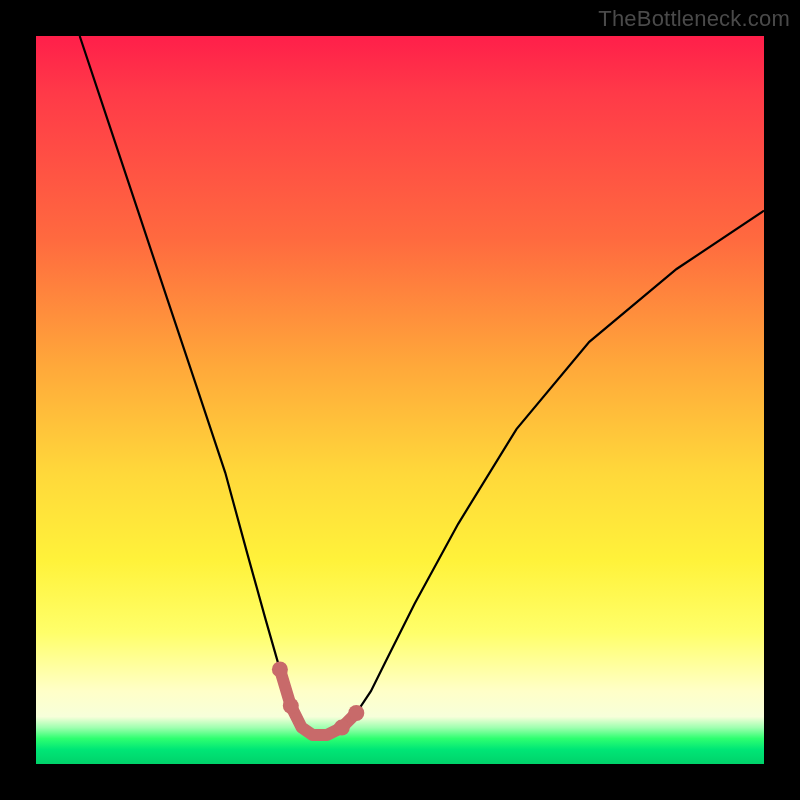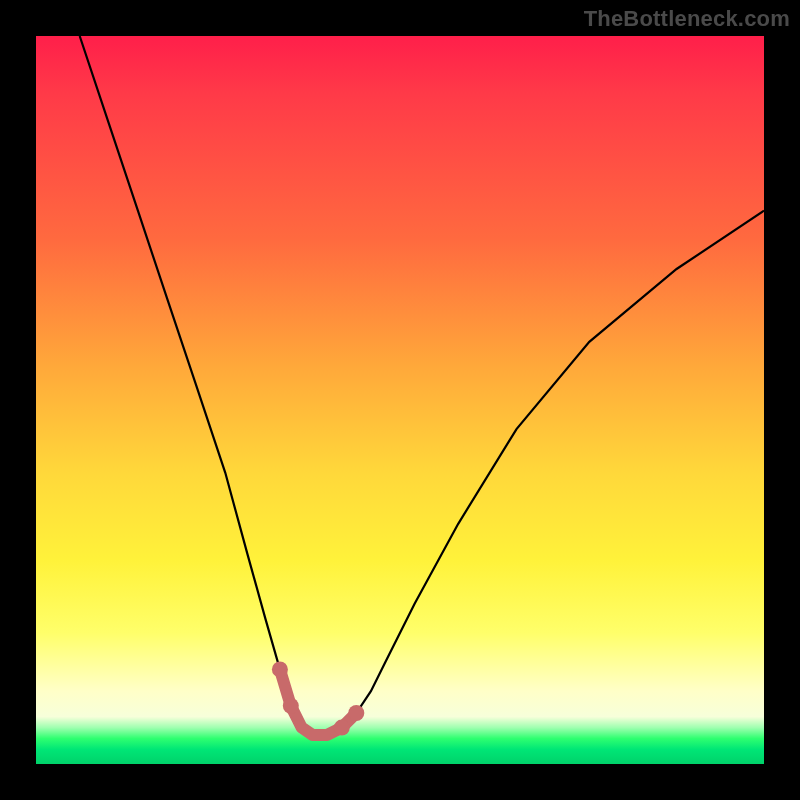--- a/index.html
+++ b/index.html
@@ -42,21 +42,21 @@
       #00e676 98%,
       #00d26a 100%
     );
   }
   .watermark {
     position: absolute;
     top: 6px;
     right: 10px;
     color: #4a4a4a;
     font-size: 22px;
-    font-weight: 700;
+    font-weight: 400;
     letter-spacing: 0.2px;
     user-select: none;
   }
   svg.curve {
     position: absolute;
     left: 0;
     top: 0;
     width: 728px;
     height: 728px;
     overflow: visible;

